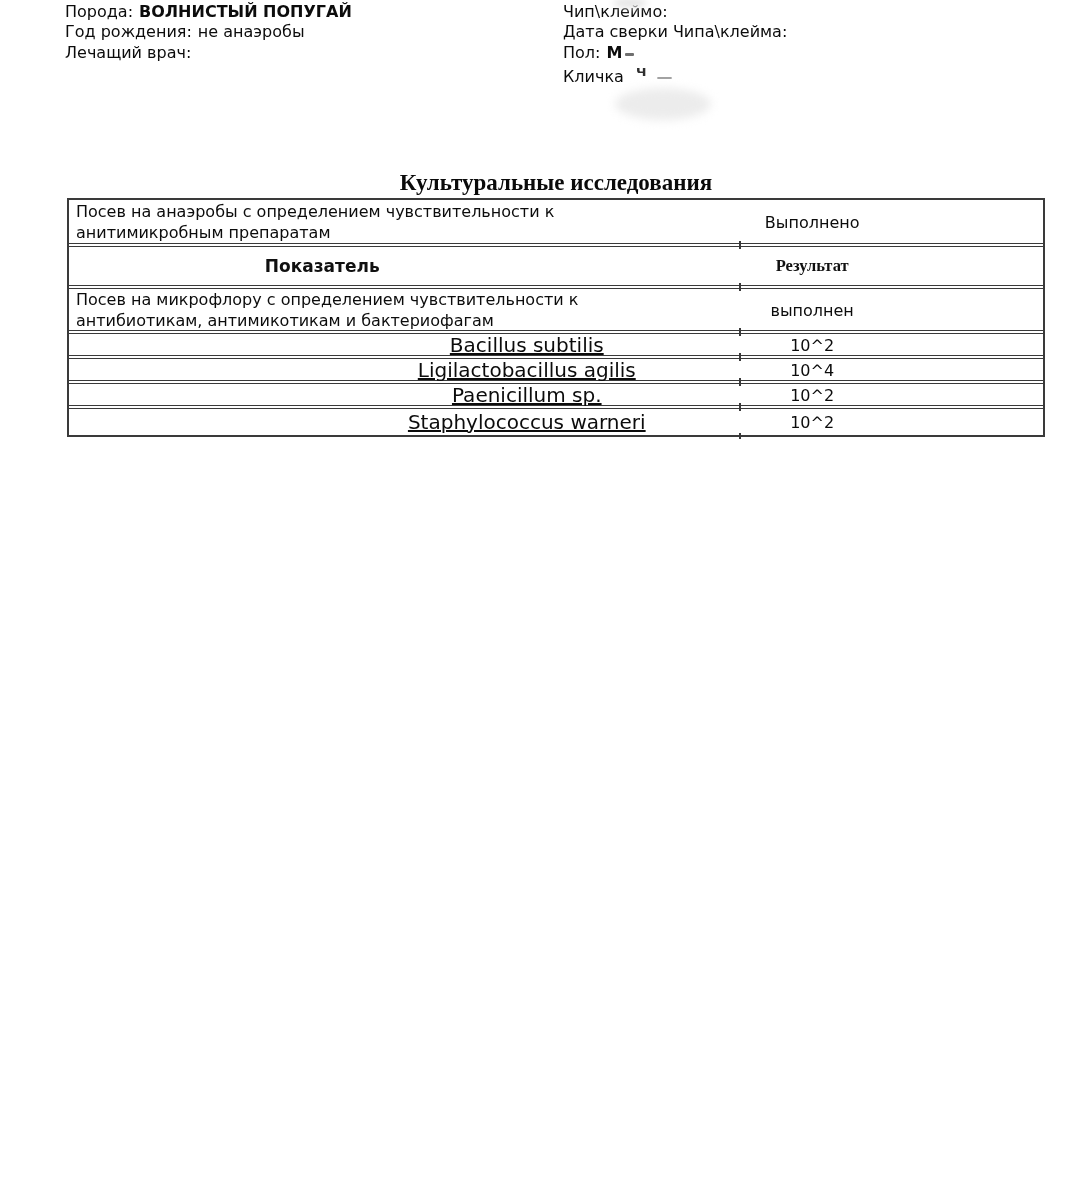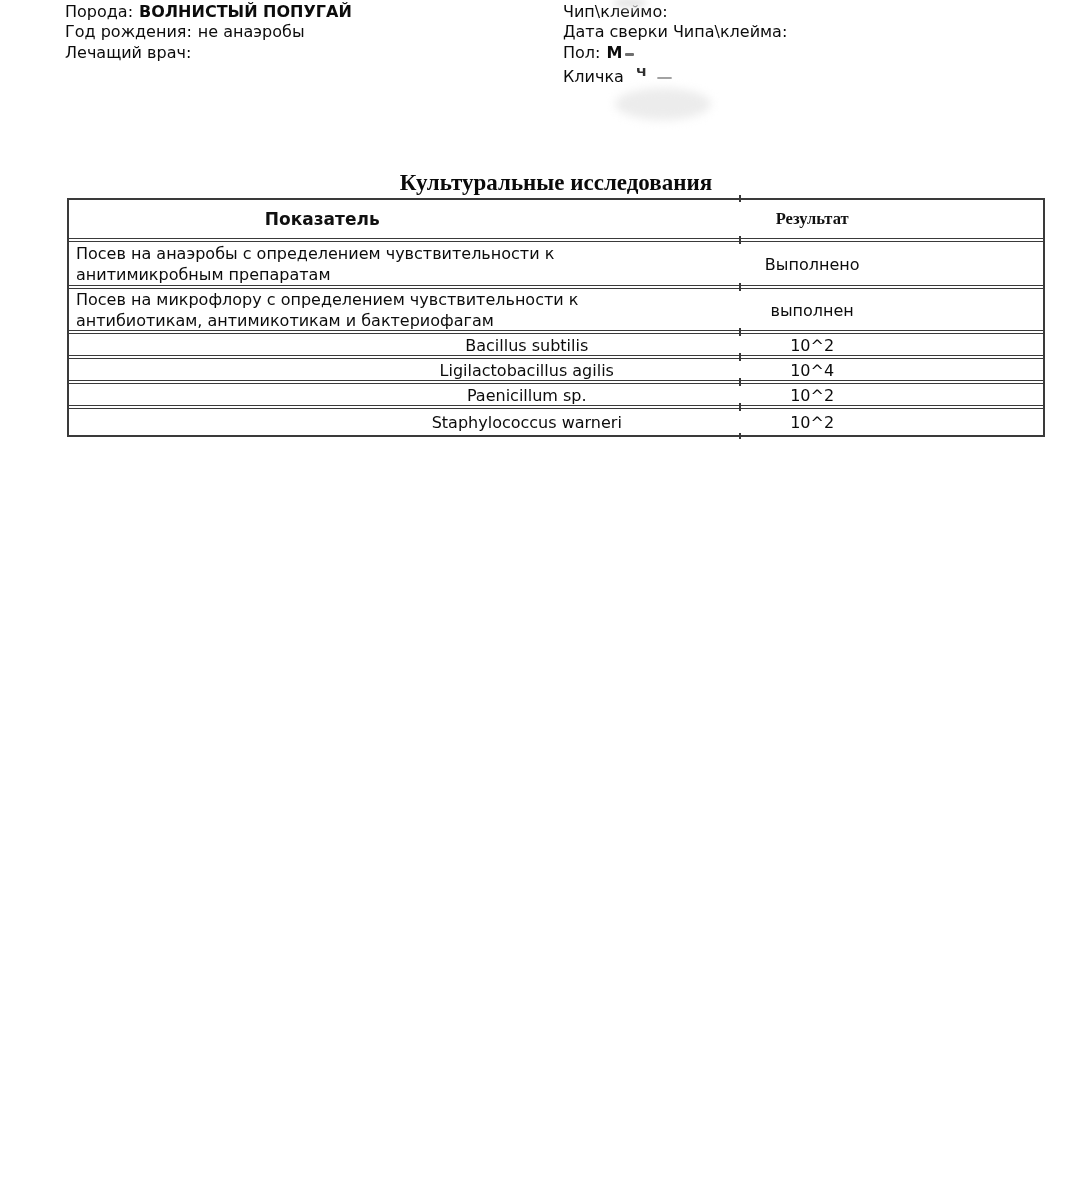--- a/index.html
+++ b/index.html
@@ -36,21 +36,21 @@
   .h-sp { height:25px; }
   .h-sp-last { height:26px; }
 
   .hdr-ind { position:absolute; left:26%; top:50%; transform:translate(-50%,-50%);
              font-weight:bold; font-size:17px; white-space:nowrap; }
   .hdr-res { position:absolute; left:76.3%; top:50%; transform:translate(-50%,-50%);
              font-family:"Liberation Serif","DejaVu Serif",serif; font-weight:bold; font-size:16.5px; white-space:nowrap; }
   .ind-long { position:absolute; left:7px; top:50%; transform:translateY(-50%);
               font-size:16px; line-height:21.5px; white-space:pre-line; color:#0c0c0c; }
   .ind-center { position:absolute; left:47%; top:50%; transform:translate(-50%,-50%);
-                font-size:16px; white-space:nowrap; color:#0c0c0c; }
+                font-size:20px; white-space:nowrap; color:#0c0c0c;text-decoration:underline; }
   .res { position:absolute; left:76.3%; top:50%; transform:translate(-50%,-50%);
          font-size:16px; white-space:nowrap; color:#0c0c0c; }
 
   
   .seam { position:absolute; left:68.8%; bottom:-6px; width:2px; height:8px; background:#3a3a3a; z-index:2; }
   .seam-top { bottom:auto; top:-5px; height:7px; }
   .seam-last { bottom:-4px; height:6px; }
 </style>
 </head>
 <body>
@@ -83,32 +83,32 @@
       <span>Кличка</span><span class="mark-ch">Ч</span><span class="mark-dash">—</span>
     </div>
     <span class="blob"></span>
     <span class="blob2"></span>
   </div>
 
   <div class="title">Культуральные исследования</div>
 
   <div class="rtable">
 
+    <div class="row h-r1">
+      <div class="ind-long">Посев на анаэробы с определением чувствительности к
+анитимикробным препаратам</div>
+      <span class="res">Выполнено</span>
+      <i class="seam"></i>
+    </div>
+
     <div class="row h-head">
       <span class="hdr-ind">Показатель</span>
       <span class="hdr-res">Результат</span>
       <i class="seam"></i>
       <i class="seam seam-top"></i>
-    </div>
-
-    <div class="row h-r1">
-      <div class="ind-long">Посев на анаэробы с определением чувствительности к
-анитимикробным препаратам</div>
-      <span class="res">Выполнено</span>
-      <i class="seam"></i>
     </div>
 
     <div class="row h-r2">
       <div class="ind-long">Посев на микрофлору с определением чувствительности к
 антибиотикам, антимикотикам и бактериофагам</div>
       <span class="res">выполнен</span>
       <i class="seam"></i>
     </div>
 
     <div class="row h-sp">

